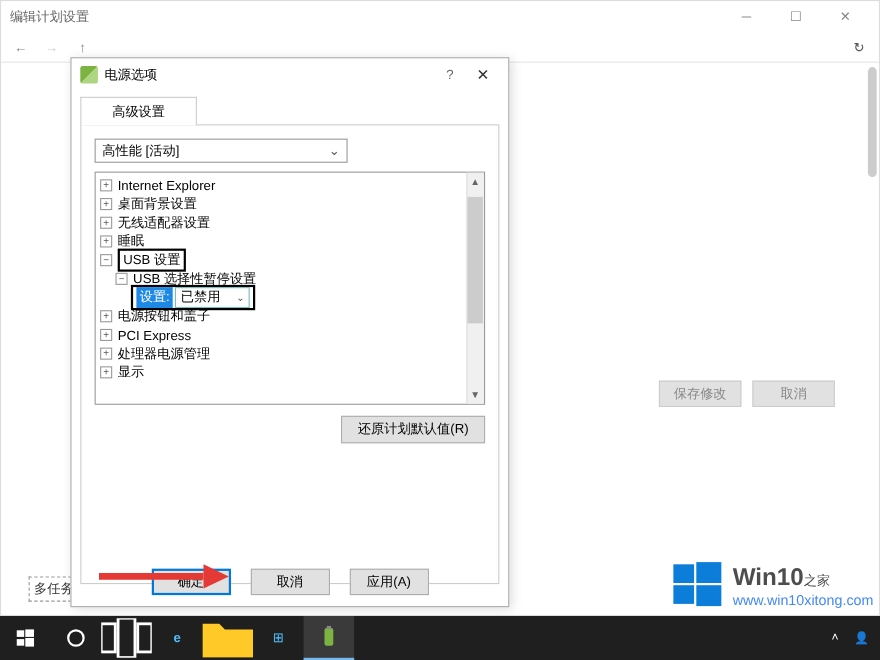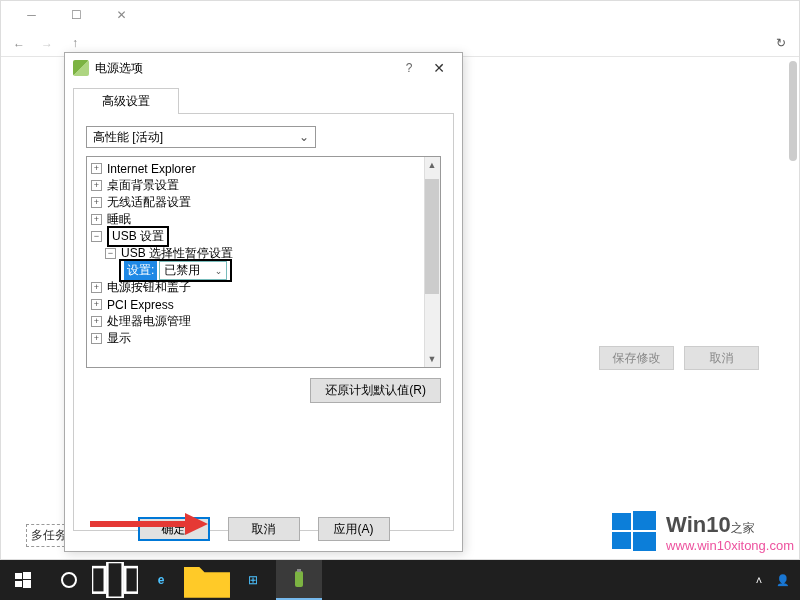--- a/index.html
+++ b/index.html
@@ -76,27 +76,28 @@
 .tb-edge { font-weight: bold; font-size: 14px; color: #4cc2ff; }
 .tb-active { background: #3a3a3a; border-bottom: 2px solid #76b9ed; }
 .tb-tray { margin-left: auto; display: flex; align-items: center; gap: 14px; padding-right: 10px; color: #fff; }
 .tb-tray span { font-size: 11px; }
 
 
 .watermark { position: absolute; right: 6px; bottom: 44px; display: flex; align-items: center; gap: 10px; opacity: 0.95; z-index: 20; }
 .wm-logo svg { width: 44px; height: 44px; }
 .wm-text .l1 { font-size: 18px; color: #444; }
 .wm-text .l1 b { font-size: 22px; text-align: center; }
-.wm-text .l2 { font-size: 13px; color: #ec4899; }
+.wm-text .l2 { font-size: 13px; color: #3b82f6; }
 </style>
 </head>
 <body>
 
 <div class="bg-window">
   <div class="bg-titlebar">
+    <span class="title">编辑计划设置</span>
     <div class="bg-controls">
       <span>─</span>
       <span>☐</span>
       <span>✕</span>
     </div>
   </div>
   <div class="bg-toolbar">
     <span class="bg-back">←</span>
     <span class="bg-back" style="color:#ccc">→</span>
     <span class="bg-back">↑</span>

